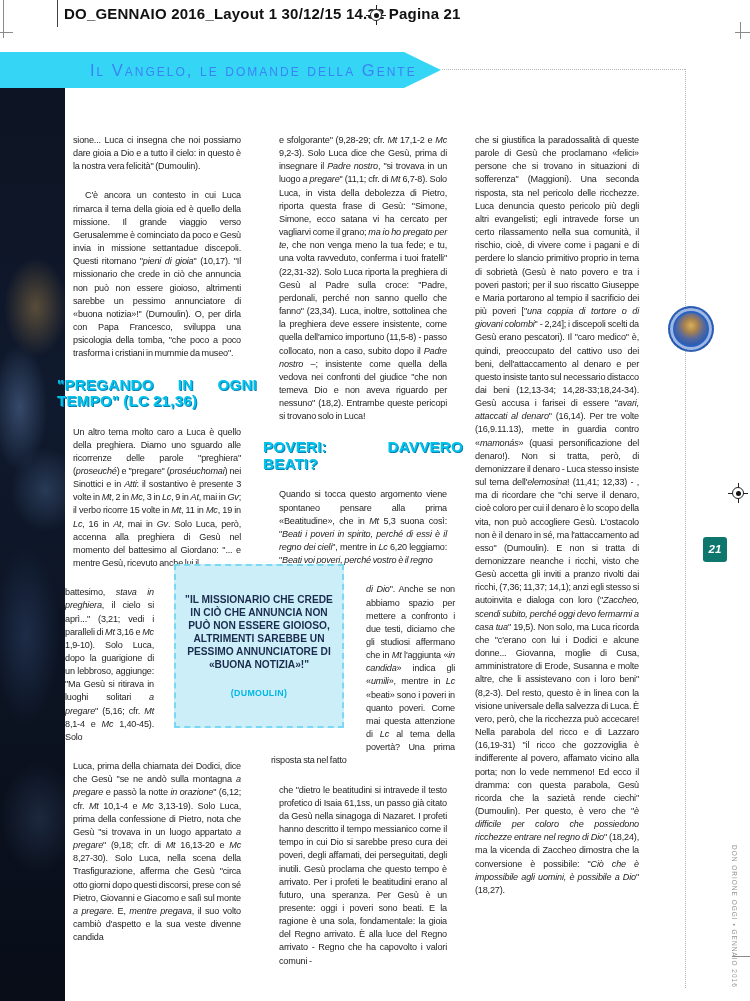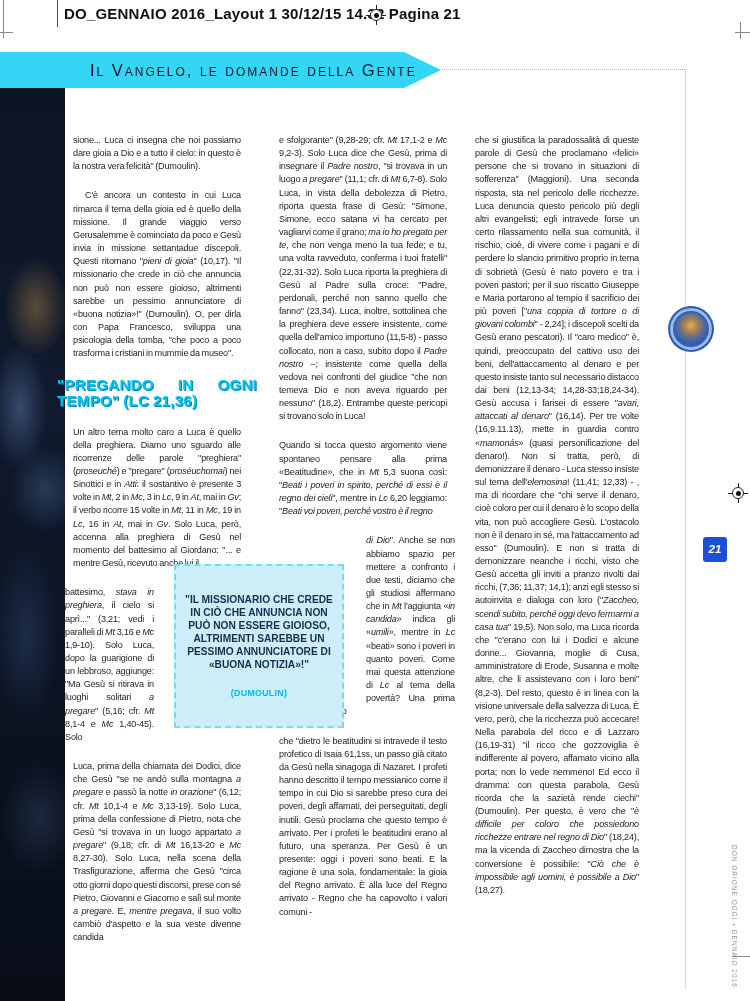--- a/index.html
+++ b/index.html
@@ -15,21 +15,21 @@
   .regmark .rm-h{position:absolute;left:0;top:9.5px;width:20px;height:1px;background:#222;}
   .regmark .rm-v{position:absolute;left:9.5px;top:0;width:1px;height:20px;background:#222;}
   .regmark .rm-c{position:absolute;left:4px;top:4px;width:10px;height:10px;border:1px solid #222;
                  border-radius:50%;background:#fff;}
   .regmark .rm-d{position:absolute;left:7.5px;top:7.5px;width:5px;height:5px;border-radius:50%;background:#111;}
 
   
   .banner{position:absolute;left:0;top:52px;width:404px;height:36px;background:#35d6f5;}
   .banner-arrow{position:absolute;left:404px;top:52px;width:0;height:0;
     border-top:18px solid transparent;border-bottom:18px solid transparent;border-left:37px solid #35d6f5;}
-  .banner-title{position:absolute;left:90px;top:52px;height:36px;line-height:36px;color:#0f172a;
+  .banner-title{position:absolute;left:90px;top:52px;height:36px;line-height:36px;color:#3b82f6;
     font-variant:small-caps;font-size:16.5px;letter-spacing:2px;white-space:nowrap;}
 
   
   .dot-top{position:absolute;left:442px;top:69px;width:243px;height:0;border-top:1px dotted #b5b5b5;}
   .dot-right{position:absolute;left:685px;top:69px;width:0;height:919px;border-left:1px dotted #b5b5b5;}
 
   
   .art-strip{position:absolute;left:0;top:88px;width:65px;height:913px;
     background:
       radial-gradient(ellipse 45px 70px at 55% 24%, rgba(150,120,70,.55), rgba(0,0,0,0) 70%),
@@ -59,21 +59,21 @@
     display:flex;flex-direction:column;justify-content:center;}
   .pq-text{color:#1b2b4d;font-weight:bold;font-size:10.2px;line-height:12.9px;letter-spacing:0;}
   .pq-attr{margin-top:16px;color:#00b7e5;font-weight:bold;font-size:8.8px;letter-spacing:.3px;}
 
   
   .stamp{position:absolute;left:668px;top:306px;width:46px;height:46px;border-radius:50%;
     border:2px dotted #2a62c0;box-sizing:border-box;
     background:
       radial-gradient(circle at 50% 42%, #d9b05a 0%, #a5804f 22%, #5a6a9a 40%, #2a5ab0 62%, #14387e 100%);
     box-shadow:inset 0 0 0 3px rgba(255,255,255,.55), inset 0 0 0 5px #2a62c0;}
-  .pagenum{position:absolute;left:703px;top:537px;width:24px;height:25px;background:#1d4ed8;
+  .pagenum{position:absolute;left:703px;top:537px;width:24px;height:25px;background:#0f766e;
     border-radius:3px;color:#ffffff;font-weight:bold;font-size:11.5px;line-height:25px;
     text-align:center;font-style:italic;}
   .edition-vert{position:absolute;left:731px;top:845px;height:130px;writing-mode:vertical-rl;
     font-size:6.5px;color:#97979d;letter-spacing:1px;white-space:nowrap;}
 </style>
 </head>
 <body>
 
 <div id="page">
 
@@ -115,20 +115,21 @@
     <p>Un altro tema molto caro a Luca è quello della preghiera. Diamo uno sguardo alle ricorrenze delle parole "preghiera" (<i>proseuché</i>) e "pregare" (<i>proséuchomai</i>) nei Sinottici e in <i>Atti</i>: il sostantivo è presente 3 volte in <i>Mt</i>, 2 in <i>Mc</i>, 3 in <i>Lc</i>, 9 in <i>At</i>, mai in <i>Gv</i>; il verbo ricorre 15 volte in <i>Mt</i>, 11 in <i>Mc</i>, 19 in <i>Lc</i>, 16 in <i>At</i>, mai in <i>Gv</i>. Solo Luca, però, accenna alla preghiera di Gesù nel momento del battesimo al Giordano: "... e mentre Gesù, ricevuto anche lui il</p>
     <div class="wrapseg">
       <span class="spacer-r"></span>
       <span>battesimo, <i>stava in preghiera</i>, il cielo si aprì..." (3,21; vedi i paralleli di <i>Mt</i> 3,16 e <i>Mc</i> 1,9-10). Solo Luca, dopo la guarigione di un lebbroso, aggiunge: "Ma Gesù si ritirava in luoghi solitari <i>a pregare</i>" (5,16; cfr. <i>Mt</i> 8,1-4 e <i>Mc</i> 1,40-45). Solo</span>
     </div>
     <p>Luca, prima della chiamata dei Dodici, dice che Gesù "se ne andò sulla montagna <i>a pregare</i> e passò la notte <i>in orazione</i>" (6,12; cfr. <i>Mt</i> 10,1-4 e <i>Mc</i> 3,13-19). Solo Luca, prima della confessione di Pietro, nota che Gesù "si trovava in un luogo appartato <i>a pregare</i>" (9,18; cfr. di <i>Mt</i> 16,13-20 e <i>Mc</i> 8,27-30). Solo Luca, nella scena della Trasfigurazione, afferma che Gesù "circa otto giorni dopo questi discorsi, prese con sé Pietro, Giovanni e Giacomo e salì sul monte <i>a pregare</i>. E, <i>mentre pregava</i>, il suo volto cambiò d'aspetto e la sua veste divenne candida</p>
   </div>
 
   <div class="col" id="col2">
     <p>e sfolgorante" (9,28-29; cfr. <i>Mt</i> 17,1-2 e <i>Mc</i> 9,2-3). Solo Luca dice che Gesù, prima di insegnare il <i>Padre nostro</i>, "si trovava in un luogo <i>a pregare</i>" (11,1; cfr. di <i>Mt</i> 6,7-8). Solo Luca, in vista della debolezza di Pietro, riporta questa frase di Gesù: "Simone, Simone, ecco satana vi ha cercato per vagliarvi come il grano; <i>ma io ho pregato per te</i>, che non venga meno la tua fede; e tu, una volta ravveduto, conferma i tuoi fratelli" (22,31-32). Solo Luca riporta la preghiera di Gesù al Padre sulla croce: "Padre, perdonali, perché non sanno quello che fanno" (23,34). Luca, inoltre, sottolinea che la preghiera deve essere insistente, come quella dell'amico importuno (11,5-8) - passo collocato, non a caso, subito dopo il <i>Padre nostro</i> –; insistente come quella della vedova nei confronti del giudice "che non temeva Dio e non aveva riguardo per nessuno" (18,2). Entrambe queste pericopi si trovano solo in Luca!</p>
+    <h3 class="subhead">POVERI: DAVVERO BEATI?</h3>
     <p>Quando si tocca questo argomento viene spontaneo pensare alla prima «Beatitudine», che in <i>Mt</i> 5,3 suona così: "<i>Beati i poveri in spirito, perché di essi è il regno dei cieli</i>", mentre in <i>Lc</i> 6,20 leggiamo: "<i>Beati voi poveri, perché vostro è il regno</i></p>
     <div class="wrapseg">
       <span class="spacer-l"></span>
       <span><i>di Dio</i>". Anche se non abbiamo spazio per mettere a confronto i due testi, diciamo che gli studiosi affermano che in <i>Mt</i> l'aggiunta «<i>in candida</i>» indica gli «<i>umili</i>», mentre in <i>Lc</i> «beati» sono i poveri in quanto poveri. Come mai questa attenzione di <i>Lc</i> al tema della povertà? Una prima risposta sta nel fatto</span>
     </div>
     <p>che "dietro le beatitudini si intravede il testo profetico di Isaia 61,1ss, un passo già citato da Gesù nella sinagoga di Nazaret. I profeti hanno descritto il tempo messianico come il tempo in cui Dio si sarebbe preso cura dei poveri, degli affamati, dei perseguitati, degli inutili. Gesù proclama che questo tempo è arrivato. Per i profeti le beatitudini erano al futuro, una speranza. Per Gesù è un presente: oggi i poveri sono beati. E la ragione è una sola, fondamentale: la gioia del Regno arrivato. È alla luce del Regno arrivato - Regno che ha capovolto i valori comuni -</p>
   </div>
 
   <div class="col" id="col3">
     <p>che si giustifica la paradossalità di queste parole di Gesù che proclamano «felici» persone che si trovano in situazioni di sofferenza" (Maggioni). Una seconda risposta, sta nel pericolo delle ricchezze. Luca denuncia questo pericolo più degli altri evangelisti; egli intravede forse un certo rilassamento nella sua comunità, il rischio, cioè, di vivere come i pagani e di perdere lo slancio primitivo proprio in tema di sobrietà (Gesù è nato povero e tra i poveri pastori; per il suo riscatto Giuseppe e Maria portarono al tempio il sacrificio dei più poveri ["<i>una coppia di tortore o di giovani colombi</i>" - 2,24]; i discepoli scelti da Gesù erano pescatori). Il "caro medico" è, quindi, preoccupato del cattivo uso dei beni, dell'attaccamento al denaro e per questo insiste tanto sul necessario distacco dai beni (12,13-34; 14,28-33;18,24-34). Gesù accusa i farisei di essere "<i>avari, attaccati al denaro</i>" (16,14). Per tre volte (16,9.11.13), mette in guardia contro «<i>mamonás</i>» (quasi personificazione del denaro!). Non si tratta, però, di demonizzare il denaro - Luca stesso insiste sul tema dell'<i>elemosina</i>! (11,41; 12,33) - , ma di ricordare che "chi serve il denaro, cioè coloro per cui il denaro è lo scopo della vita, non può accogliere Gesù. L'ostacolo non è il denaro in sé, ma l'attaccamento ad esso" (Dumoulin). E non si tratta di demonizzare neanche i ricchi, visto che Gesù accetta gli inviti a pranzo rivolti dai ricchi, (7,36; 11,37; 14,1); anzi egli stesso si autoinvita e dialoga con loro ("<i>Zaccheo, scendi subito, perché oggi devo fermarmi a casa tua</i>" 19,5). Non solo, ma Luca ricorda che "c'erano con lui i Dodici e alcune donne... Giovanna, moglie di Cusa, amministratore di Erode, Susanna e molte altre, che li assistevano con i loro beni" (8,2-3). Del resto, questo è in linea con la visione universale della salvezza di Luca. È vero, però, che la ricchezza può accecare! Nella parabola del ricco e di Lazzaro (16,19-31) "il ricco che gozzoviglia è indifferente al povero, affamato vicino alla porta; non lo vede nemmeno! Ed ecco il dramma: con questa parabola, Gesù ricorda che la sazietà rende ciechi" (Dumoulin). Per questo, è vero che "<i>è difficile per coloro che possiedono ricchezze entrare nel regno di Dio</i>" (18,24), ma la vicenda di Zaccheo dimostra che la conversione è possibile: "<i>Ciò che è impossibile agli uomini, è possibile a Dio</i>" (18,27).</p>

